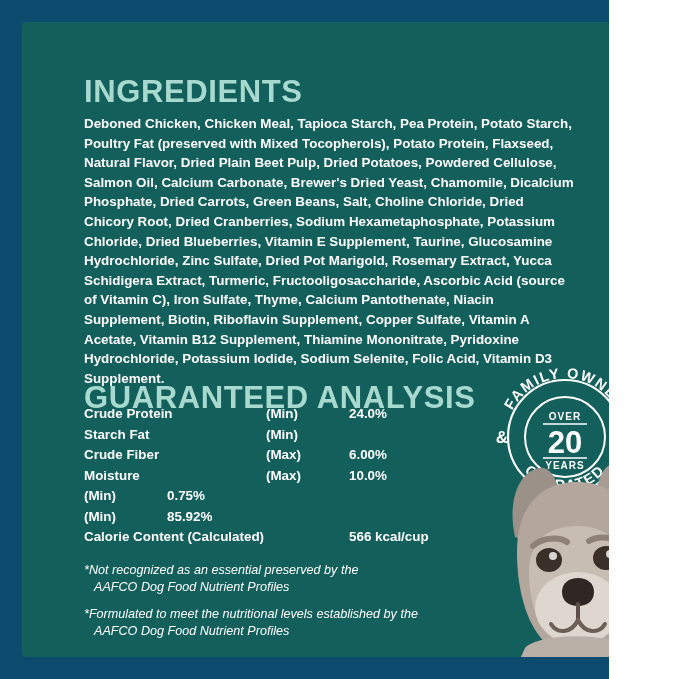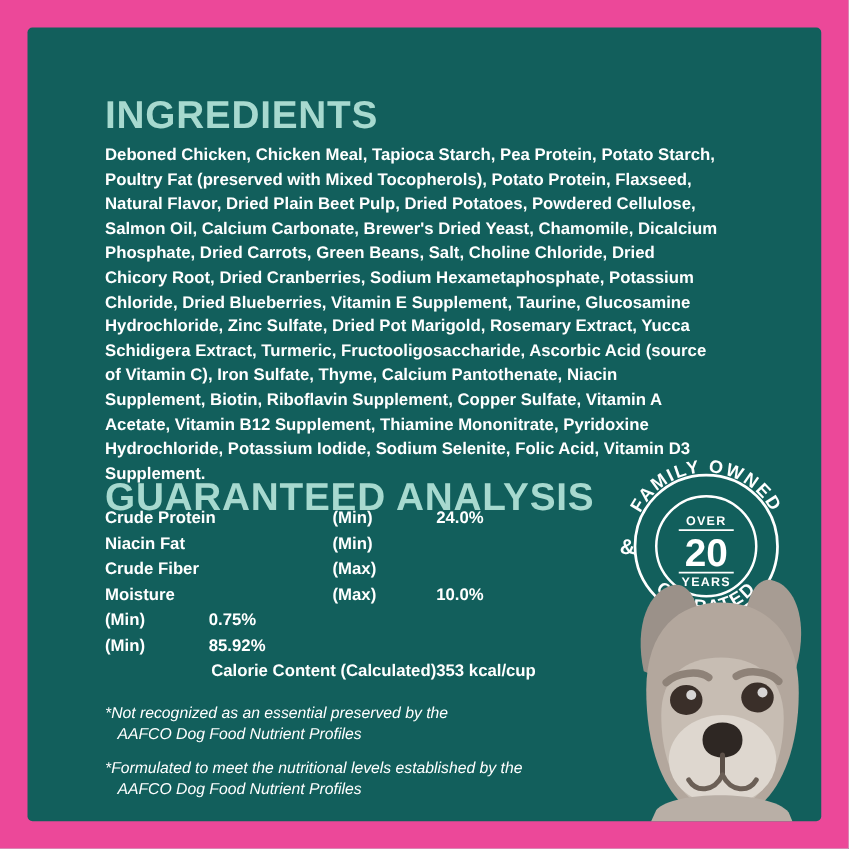--- a/index.html
+++ b/index.html
@@ -8,23 +8,23 @@
   }
   body {
     width: 679px;
     height: 679px;
     background: #ffffff;
     font-family: "Liberation Sans", sans-serif;
     overflow: hidden;
   }
   #page {
     position: relative;
-    width: 679px;
+    width: 609px;
     height: 679px;
-    background: #ec4899;
+    background: #0c4a6e;
     overflow: hidden;
   }
   .panel {
     position: absolute;
     left: 22px;
     top: 22px;
     width: 635px;
     height: 635px;
     background: #125f5c;
     border-radius: 4px;
@@ -67,21 +67,21 @@
     font-weight: bold;
     line-height: 20.5px;
   }
   .row {
     display: flex;
     width: 100%;
   }
   .cell-name { width: 182px; }
   .cell-basis { width: 83px; }
   .cell-value { width: 120px; }
-  .cell-name-wide { width: 265px; text-align: right; }
+  .cell-name-wide { width: 265px; }
   .footnote {
     position: absolute;
     left: 62px;
     width: 420px;
     color: #ffffff;
     font-size: 12.6px;
     font-style: italic;
     line-height: 17px;
   }
   #footnote-1 { top: 540px; }
@@ -120,43 +120,44 @@
 
     <div id="analysis-title" class="section-title">GUARANTEED ANALYSIS</div>
 
     <div id="analysis-table">
       <div class="row">
         <span class="cell-name">Crude Protein</span>
         <span class="cell-basis">(Min)</span>
         <span class="cell-value">24.0%</span>
       </div>
       <div class="row">
-        <span class="cell-name">Niacin Fat</span>
+        <span class="cell-name">Starch Fat</span>
         <span class="cell-basis">(Min)</span>
       </div>
       <div class="row">
         <span class="cell-name">Crude Fiber</span>
         <span class="cell-basis">(Max)</span>
+        <span class="cell-value">6.00%</span>
       </div>
       <div class="row">
         <span class="cell-name">Moisture</span>
         <span class="cell-basis">(Max)</span>
         <span class="cell-value">10.0%</span>
       </div>
       <div class="row">
         <span class="cell-basis">(Min)</span>
         <span class="cell-value">0.75%</span>
       </div>
       <div class="row">
         <span class="cell-basis">(Min)</span>
         <span class="cell-value">85.92%</span>
       </div>
       <div class="row">
         <span class="cell-name-wide">Calorie Content (Calculated)</span>
-        <span class="cell-value">353 kcal/cup</span>
+        <span class="cell-value">566 kcal/cup</span>
       </div>
     </div>
 
     <div id="footnote-1" class="footnote">
       <span>*Not recognized as an essential preserved by the</span>
       <span class="indent">AAFCO Dog Food Nutrient Profiles</span>
     </div>
 
     <div id="footnote-2" class="footnote">
       <span>*Formulated to meet the nutritional levels established by the</span>

